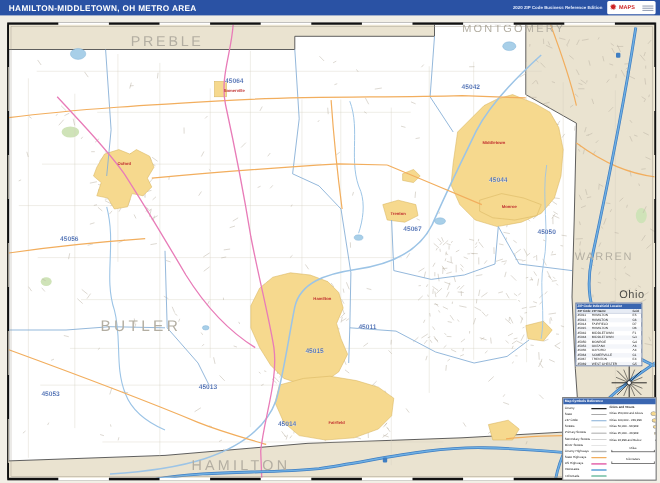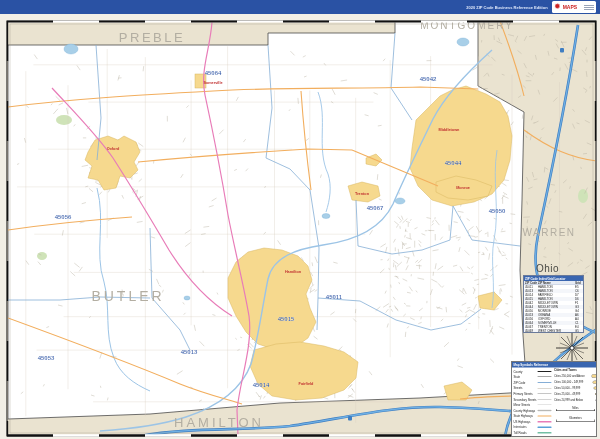--- a/index.html
+++ b/index.html
@@ -18,21 +18,21 @@
               border-radius:1.5px; display:flex; align-items:center; padding:0 2px; gap:2px; }
   .logo-star { color:#cc2222; font-size:8px; line-height:8px; }
   .logo-text { color:#cc2222; font-weight:bold; font-size:5px; line-height:5px; }
   .logo-lines { margin-left:auto; width:10px; display:flex; flex-direction:column; gap:1px; }
   .logo-lines i { display:block; height:1px; background:#9aa4b8; }
 
   
   .map-svg { position:absolute; left:0; top:0; z-index:1; }
 
   
-  .ohio-label { position:absolute; left:536px; top:263px; width:50px; text-align:left;
+  .ohio-label { position:absolute; left:536px; top:263px; width:50px; text-align:right;
                 font-size:10px; color:#4a4a46; z-index:10; letter-spacing:.5px; }
 
   .zip-table { position:absolute; left:523px; top:275px; width:61px; height:58px; background:#ffffff;
                border:0.5px solid #6a7a9a; z-index:11; overflow:hidden; }
   .zip-table-inner { width:122px; transform:scale(.5); transform-origin:0 0; }
   .zt-title { background:#3a66b0; color:#ffffff; font-size:6px; line-height:10px; height:10px;
               padding-left:2px; white-space:nowrap; font-weight:bold; }
   .zt-head, .zt-row { display:grid; grid-template-columns:26px 74px 20px; }
   .zt-head { font-size:5.6px; line-height:8px; height:8px; color:#333; background:#e7ecf5;
              border-bottom:0.5px solid #b9c4d8; font-weight:bold; }
@@ -64,20 +64,21 @@
   .ci4 { width:3px; height:3px; border-radius:50%; background:#555; border:none; }
   .scalebar { height:21px; display:flex; flex-direction:column; align-items:center; justify-content:center; }
   .scale-label { font-size:5.4px; color:#222; }
   .bar { width:78px; height:4px; border-bottom:1.2px solid #111; border-left:1.2px solid #111;
          border-right:1.2px solid #111; }
 </style>
 </head>
 <body>
 
 <div class="header">
+  <span class="header-title">HAMILTON-MIDDLETOWN, OH METRO AREA</span>
   <span class="header-edition">2020 ZIP Code Business Reference Edition</span>
   <span class="logo-box">
     <span class="logo-star">✹</span>
     <span class="logo-text">MAPS</span>
     <span class="logo-lines">
         <i></i>
         <i></i>
         <i></i>
       </span>
   </span>

